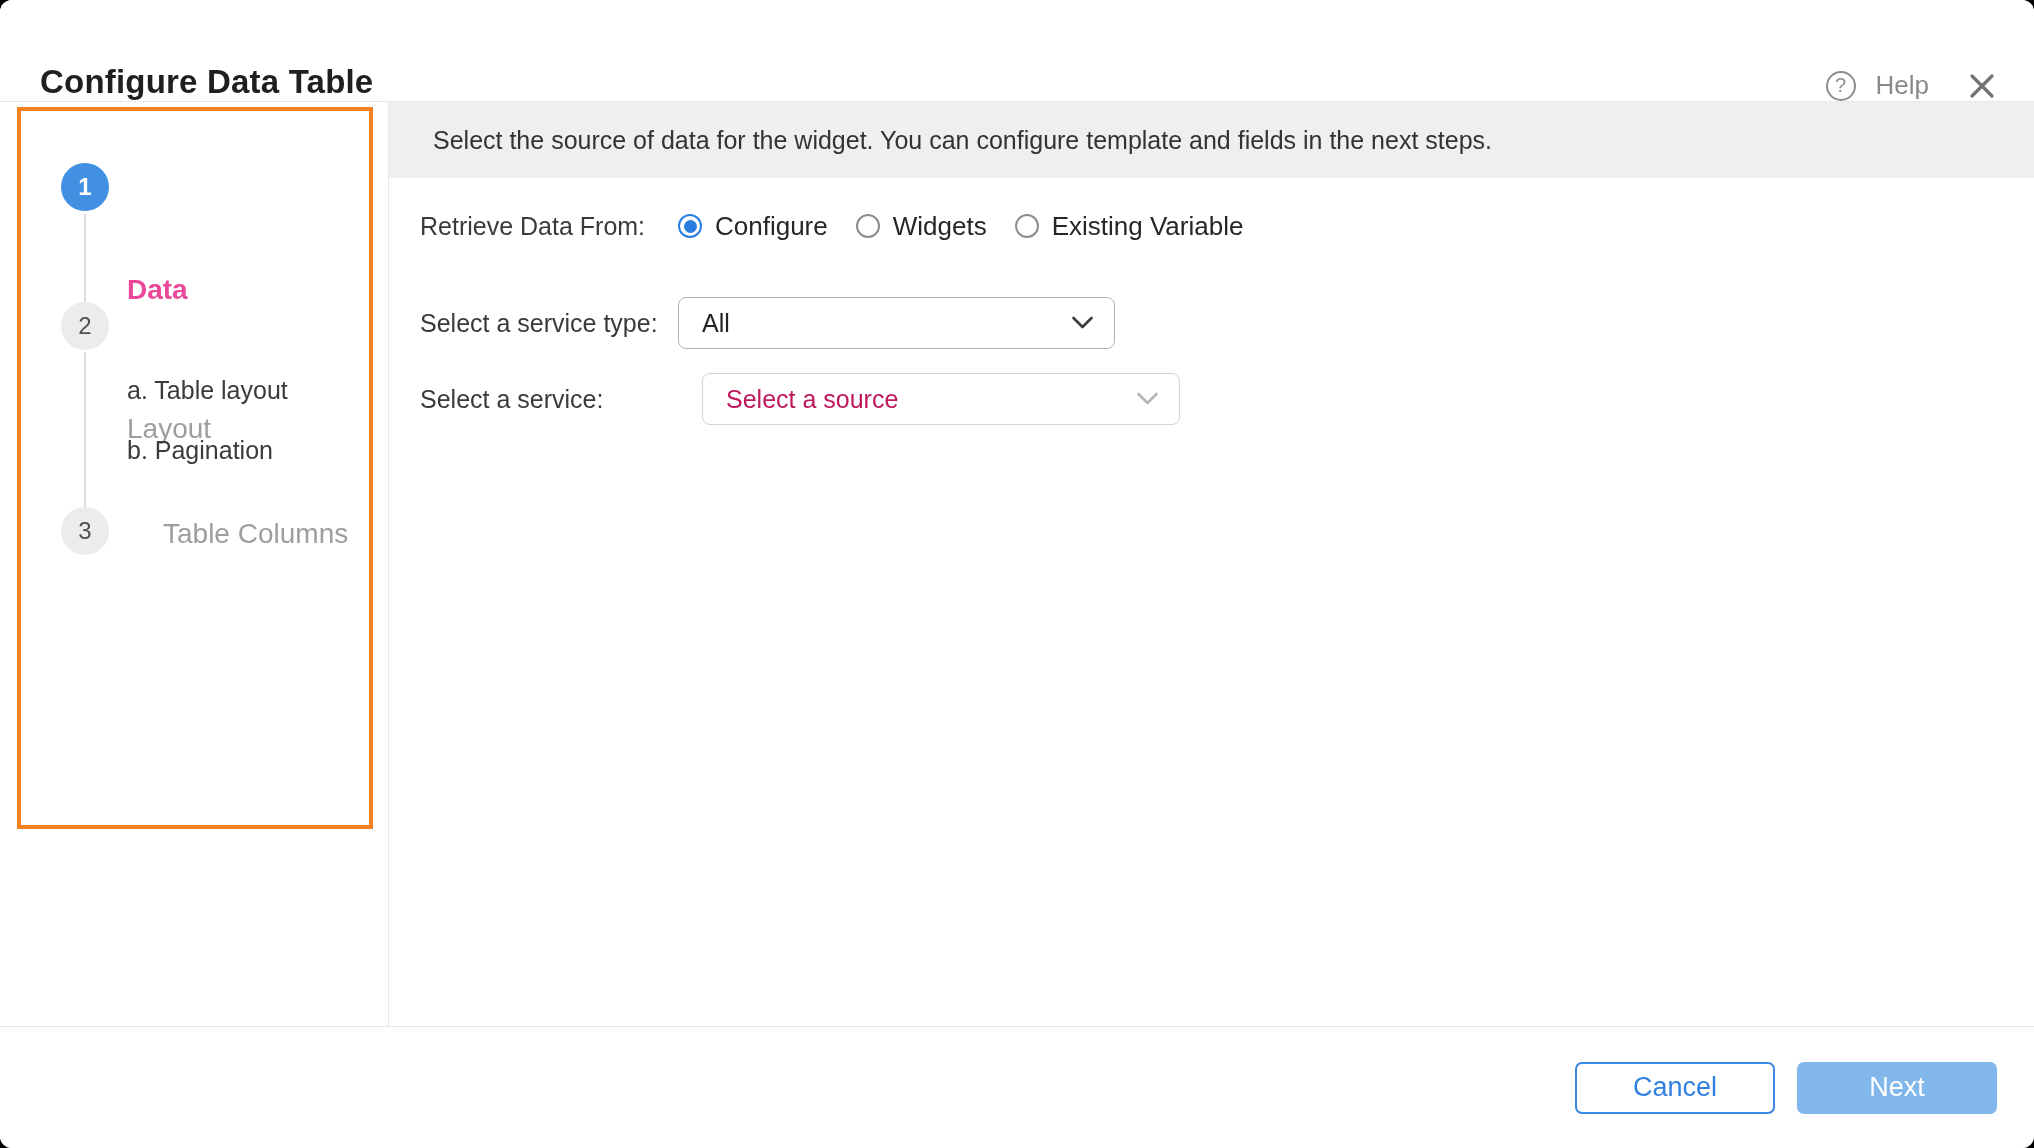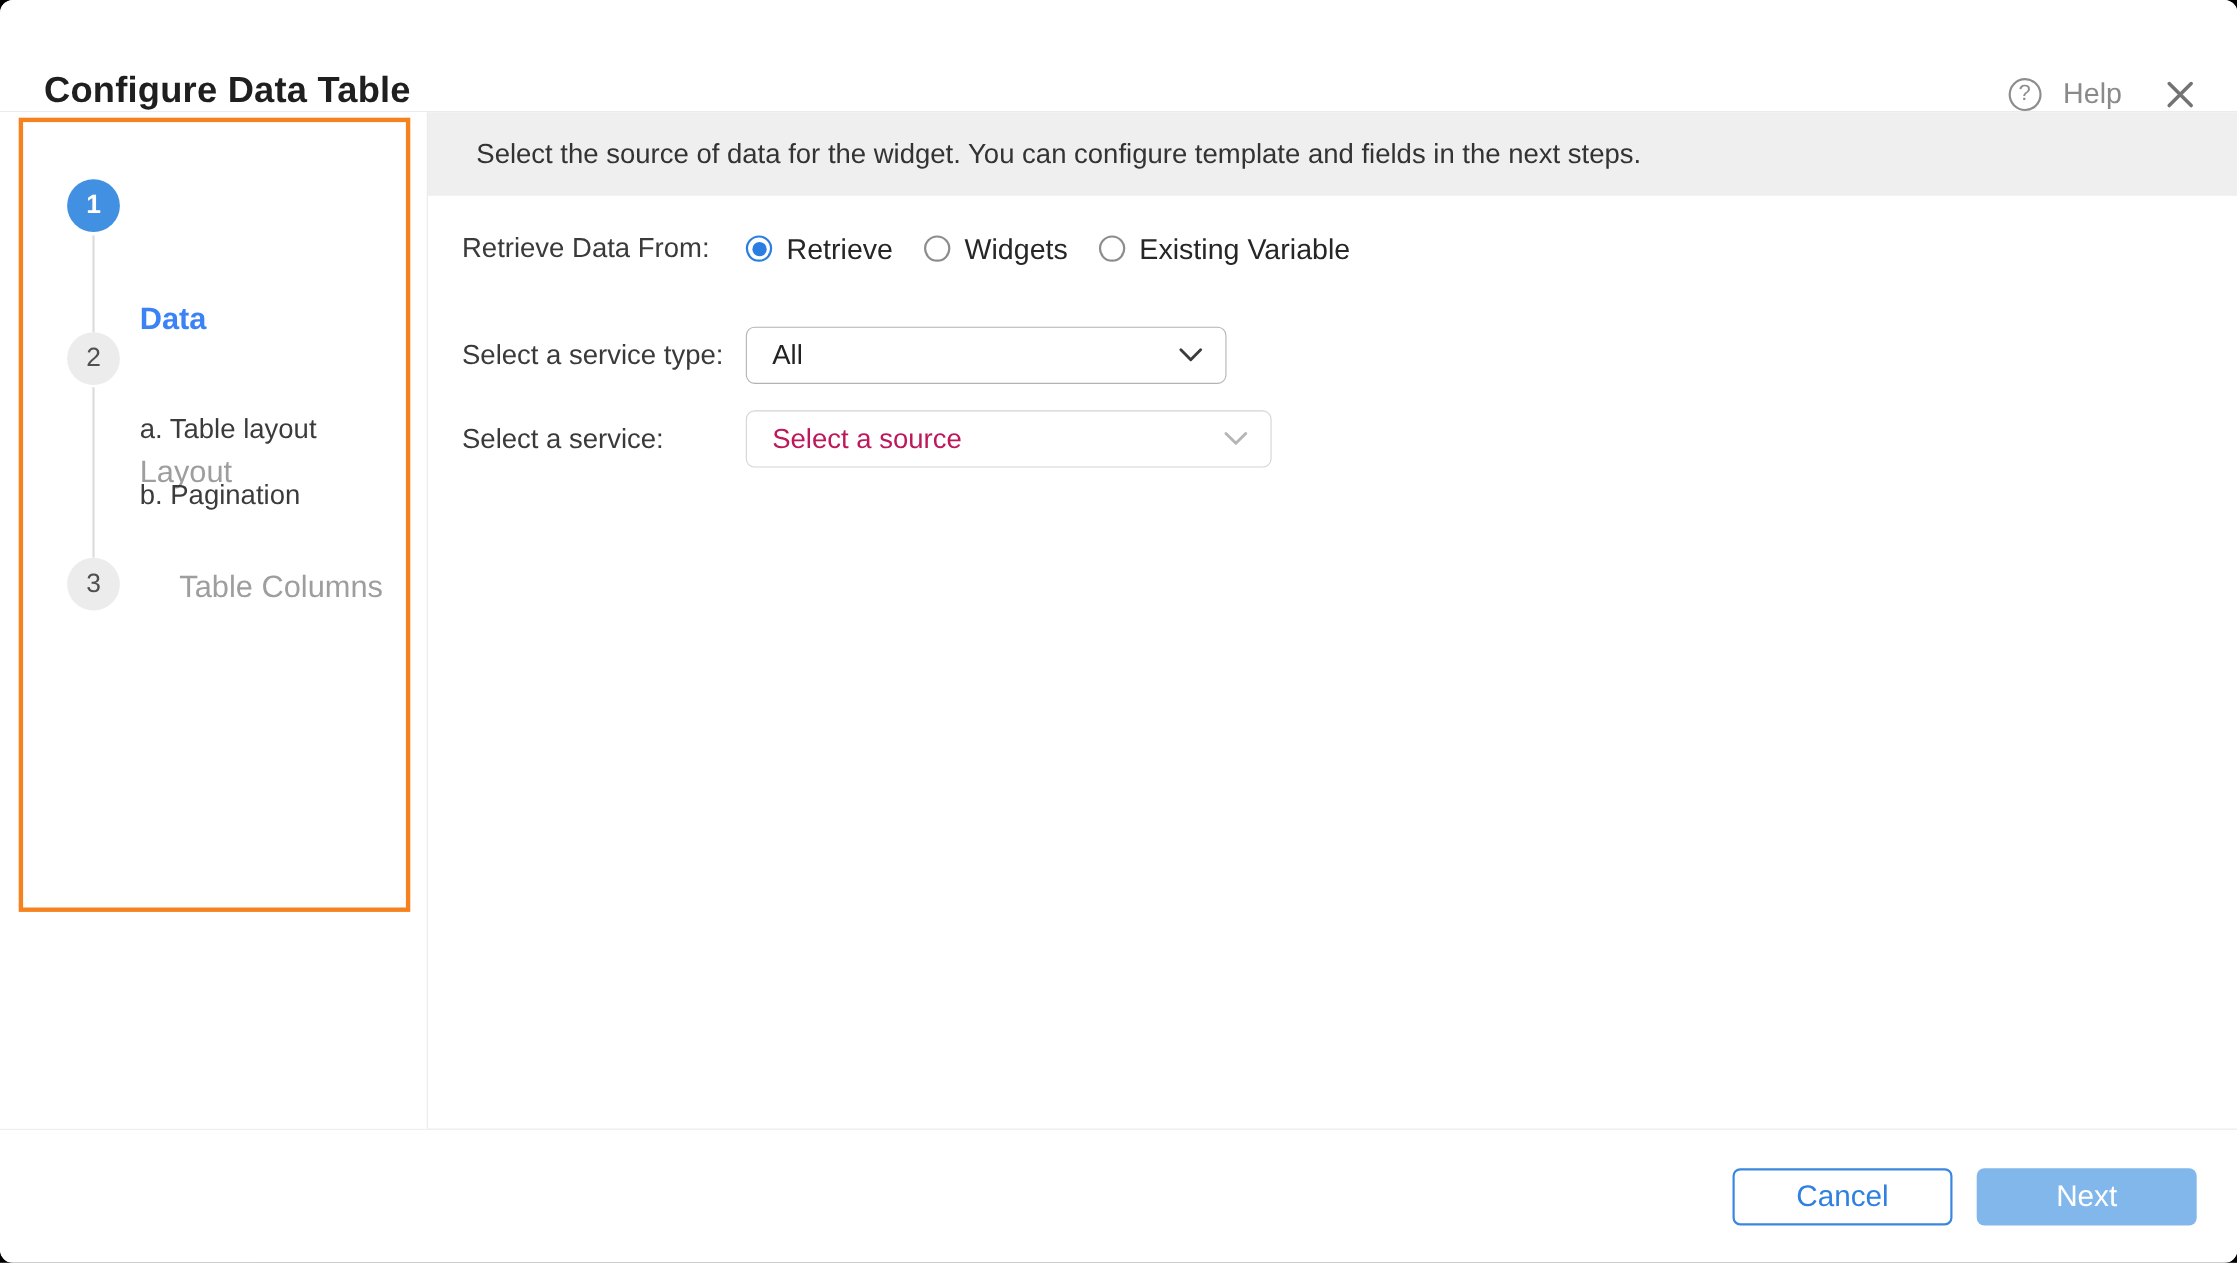--- a/index.html
+++ b/index.html
@@ -66,42 +66,42 @@
     display:flex; align-items:center; justify-content:center;
     font-size:24px; cursor:pointer; box-sizing:border-box;
   }
   .step-circle.active { background:#4190e2; color:#fff; font-weight:700; }
   .step-circle.inactive { background:#ececec; color:#4f4f4f; font-weight:400; }
   .s1 { top:61px; } .s2 { top:200px; } .s3 { top:405px; }
   .step-label {
     position:absolute; left:127px; font-size:28px; line-height:40px; cursor:pointer;
     white-space:nowrap;
   }
-  .step-label.active { color:#3b82f6; font-weight:700; }
+  .step-label.active { color:#ec4899; font-weight:700; }
   .step-label.inactive { color:#9e9e9e; font-weight:400; }
   .l1 { top:168px; } .l2 { top:307px; } .l3 { top:412px;margin-left:36px; }
   .substep {
     position:absolute; left:127px; font-size:25px; line-height:32px;
     color:#3b3b3b; cursor:pointer; white-space:nowrap;
   }
   .sub-a { top:272px; } .sub-b { top:332px; }
   
   .content { flex:1 1 auto; display:flex; flex-direction:column; background:#fff; min-width:0; }
   .info-bar {
     height:76px; flex:0 0 76px;
     background:#efefef;
     display:flex; align-items:center;
     padding-left:44px; box-sizing:border-box;
     font-size:25px; color:#333;
   }
   .form { padding-left:31px; }
   .form-row { display:flex; align-items:center; }
   .row-radio { margin-top:32px; height:32px; }
   .row-select1 { margin-top:55px; }
-  .row-select2 { margin-top:24px; }
+  .row-select2 { margin-top:24px;gap:24px; }
   .field-label { width:258px; flex:0 0 258px; font-size:25px; color:#3a3a3a; }
   .radio-group { display:flex; align-items:center; }
   .radio-opt { display:flex; align-items:center; cursor:pointer; margin-right:28px; }
   .radio-opt:last-child { margin-right:0; }
   .radio-circle {
     width:24px; height:24px; border-radius:50%; box-sizing:border-box;
     margin-right:13px; position:relative; flex:0 0 24px;
   }
   .radio-circle.sel { border:2px solid #2a7de1; }
   .radio-circle.sel::after {
@@ -183,21 +183,21 @@
         <span>Select the source of data for the widget. You can configure template and fields in the next steps.</span>
       </div>
 
       <div class="form">
 
         <div class="form-row row-radio">
           <div class="field-label">Retrieve Data From:</div>
           <div class="radio-group">
             <div class="radio-opt">
               <span class="radio-circle sel"></span>
-              <span class="radio-label">Retrieve</span>
+              <span class="radio-label">Configure</span>
             </div>
             <div class="radio-opt">
               <span class="radio-circle unsel"></span>
               <span class="radio-label">Widgets</span>
             </div>
             <div class="radio-opt">
               <span class="radio-circle unsel"></span>
               <span class="radio-label">Existing Variable</span>
             </div>
           </div>

